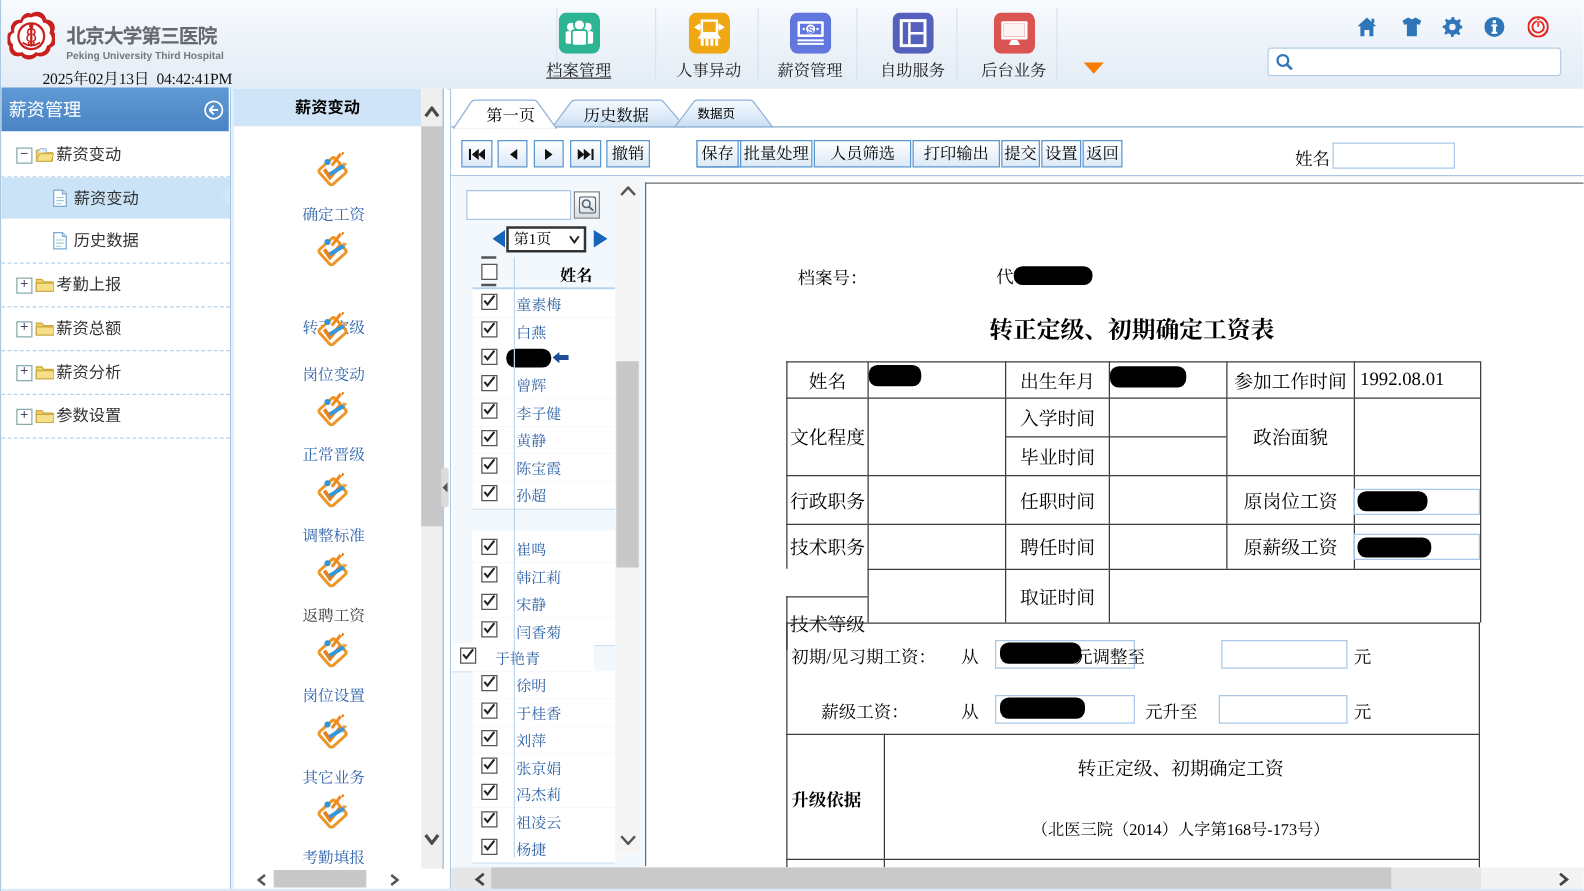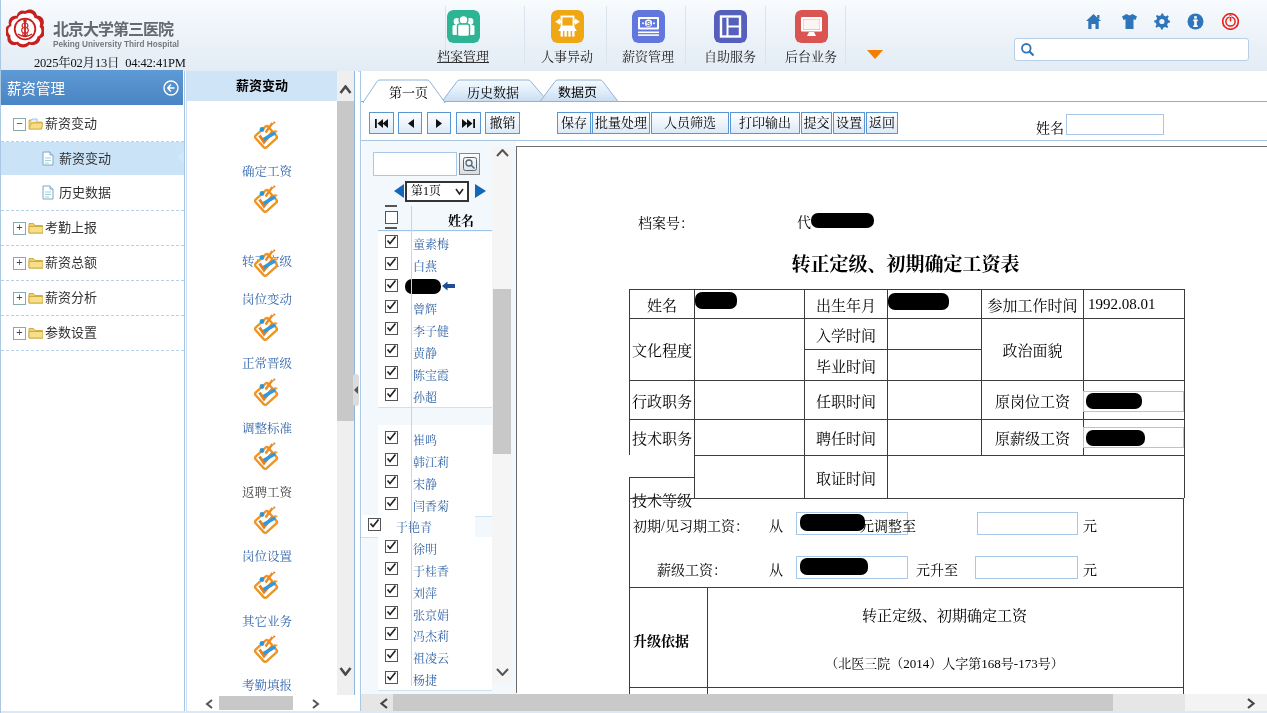--- a/index.html
+++ b/index.html
@@ -400,21 +400,21 @@
           <stop offset="0.5" stop-color="#e2eefa"></stop>
           <stop offset="1" stop-color="#c9ddf1"></stop>
     </linearGradient>
       </defs>
     <path d="M1 22.5 L16 2.5 Q17 1 19 1 L87 1 Q89 1 89.8 2.5 L107 22.5 Z" fill="url(#tg)" stroke="#8fb3d8" stroke-width="1"></path>
   </svg>
   <div class="abs" style="left:466px;top:82px;font-size:13px;font-family:'Liberation Serif','Noto Serif CJK SC',serif;">历史数据</div>
   <svg class="abs" style="left:538px;top:79px" width="80" height="23" viewBox="0 0 80 23">
     <path d="M1 22.5 L16 2.5 Q17 1 19 1 L61 1 Q63 1 63.8 2.5 L79 22.5 Z" fill="url(#tg)" stroke="#8fb3d8" stroke-width="1"></path>
   </svg>
-  <div class="abs" style="left:557px;top:82px;font-size:13px;font-family:Liberation Mono, monospace;">数据页</div>
+  <div class="abs" style="left:557px;top:82px;font-size:10px;font-family:Liberation Mono, monospace;">数据页</div>
   <svg class="abs" style="left:361px;top:79px" width="84" height="24" viewBox="0 0 84 24">
     <path d="M1 23.5 L15 2.5 Q16 1 18 1 L65 1 Q67 1 67.8 2.5 L83 23.5 Z" fill="#ffffff" stroke="#8fb3d8" stroke-width="1"></path>
     <path d="M2 23.5 L82 23.5" stroke="#ffffff" stroke-width="1.8"></path>
   </svg>
   <div class="abs" style="left:388px;top:82px;font-size:13px;font-family:'Liberation Serif','Noto Serif CJK SC',serif;">第一页</div>
 
   <div class="tbtn" style="left:368px;width:25px;"><svg width="13" height="9" viewBox="0 0 13 9" style="margin-top:6px">
         <rect x="0" y="0" width="1.8" height="9" fill="#111"></rect>
         <path d="M8 0 L2.5 4.5 L8 9 Z" fill="#111"></path>
         <path d="M13 0 L7.5 4.5 L13 9 Z" fill="#111"></path>

